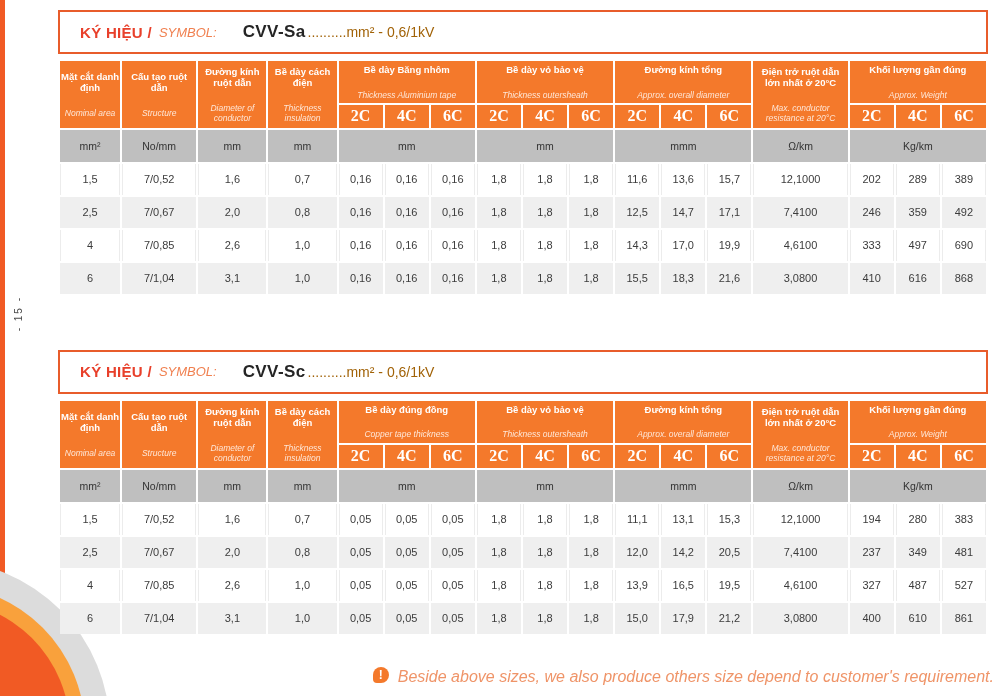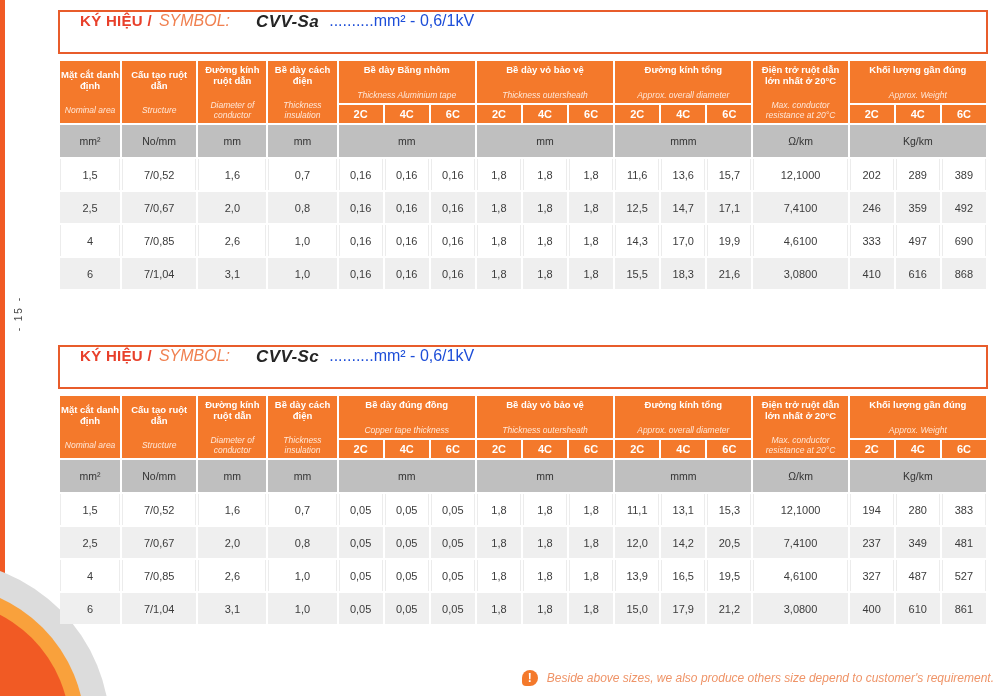--- a/index.html
+++ b/index.html
@@ -15,54 +15,54 @@
   .swoosh.amber  { width:290px; height:290px; left:-205px; top:585px; background:var(--swoosh-amber,#F9A13C); }
   .swoosh.orange { width:260px; height:260px; left:-190px; top:600px; background:var(--swoosh-orange,#F15A24); }
   .page-number {
     position:absolute; left:13px; top:296px; writing-mode:vertical-rl;
     transform:rotate(180deg); font-size:10px; color:#4a4a4a; letter-spacing:2px;
   }
   .content { position:absolute; left:58px; top:10px; width:930px; }
   section { margin-bottom:54px; }
   .symbol-box {
     height:44px; border:2px solid var(--box-border,#E85C2B); background:#fff;
-    display:flex; align-items:flex-start; padding-left:20px; margin-bottom:5px;
+    display:flex; align-items:center; padding-left:20px; margin-bottom:5px;
   }
   .sym-vi { font-weight:bold; font-size:15px; color:var(--accent-red,#E8402B); letter-spacing:.3px; }
-  .sym-en { font-style:italic; font-size:16px; color:#F08050; margin-left:7px; }
-  .sym-code { font-weight:bold; font-size:17px; color:#252525; margin-left:26px; letter-spacing:.4px;font-style:italic; }
-  .sym-suffix { font-size:16px; color:#1d4ed8; margin-left:10px; }
+  .sym-en { font-style:italic; font-size:13px; color:#F08050; margin-left:7px; }
+  .sym-code { font-weight:bold; font-size:17px; color:#252525; margin-left:26px; letter-spacing:.4px; }
+  .sym-suffix { font-size:14px; color:#a16207; margin-left:2px; }
   table.spec-table {
     width:930px; table-layout:fixed; border-collapse:separate; border-spacing:2px;
   }
   .spec-table th, .spec-table td { box-sizing:border-box; text-align:center; vertical-align:middle; }
   .spec-table thead th {
     background:var(--header-orange,#F4792B); color:#fff; font-weight:bold;
     padding:2px 1px; line-height:1.18;
   }
   .spec-table thead tr.h-title th { height:42px; }
-  .spec-table thead tr.h-cores th { height:18px; font-size:11px; }
+  .spec-table thead tr.h-cores th { height:18px; font-size:16px;font-family:Liberation Serif, serif; }
   .hdr-vi { font-size:9.5px; font-weight:bold; }
   .hdr-en { font-size:8.5px; font-weight:normal; font-style:italic; color:rgba(255,240,230,.92); margin-top:14px; }
   .spec-table tr.units td {
     background:var(--unit-gray,#BFBFBF); color:#333; font-size:10.5px; height:32px;
   }
   .spec-table tbody td { height:31px; font-size:11px; color:#3c3c3c; background:#fff; }
   .spec-table tbody tr:nth-child(even) td { background:var(--row-alt,#EFEFEF); }
   .spec-table tbody tr:nth-child(odd) td { border-left:1px solid #ececec; border-right:1px solid #ececec; }
   .note {
     position:absolute; right:6px; bottom:10px; display:flex; align-items:flex-start; gap:9px;
   }
   .note-icon {
     width:16px; height:16px; border-radius:50% 50% 50% 4px; background:var(--header-orange,#F4792B);
     color:#fff; font-weight:bold; font-size:12px; display:flex; align-items:center;
     justify-content:center; margin-top:1px; flex:0 0 auto;
   }
   .note-vi { font-size:13px; color:var(--note-vi,#E8744A); }
-  .note-en { font-size:12px; font-style:italic; color:var(--note-en,#EF9468); margin-top:2px; }
+  .note-en { font-size:16px; font-style:italic; color:var(--note-en,#EF9468); margin-top:2px; }
 </style>
 </head>
 <body>
 
 <div class="page">
   <div class="left-strip"></div>
   <div class="swoosh gray"></div>
   <div class="swoosh amber"></div>
   <div class="swoosh orange"></div>
   <div class="page-number">- 15 -</div>

